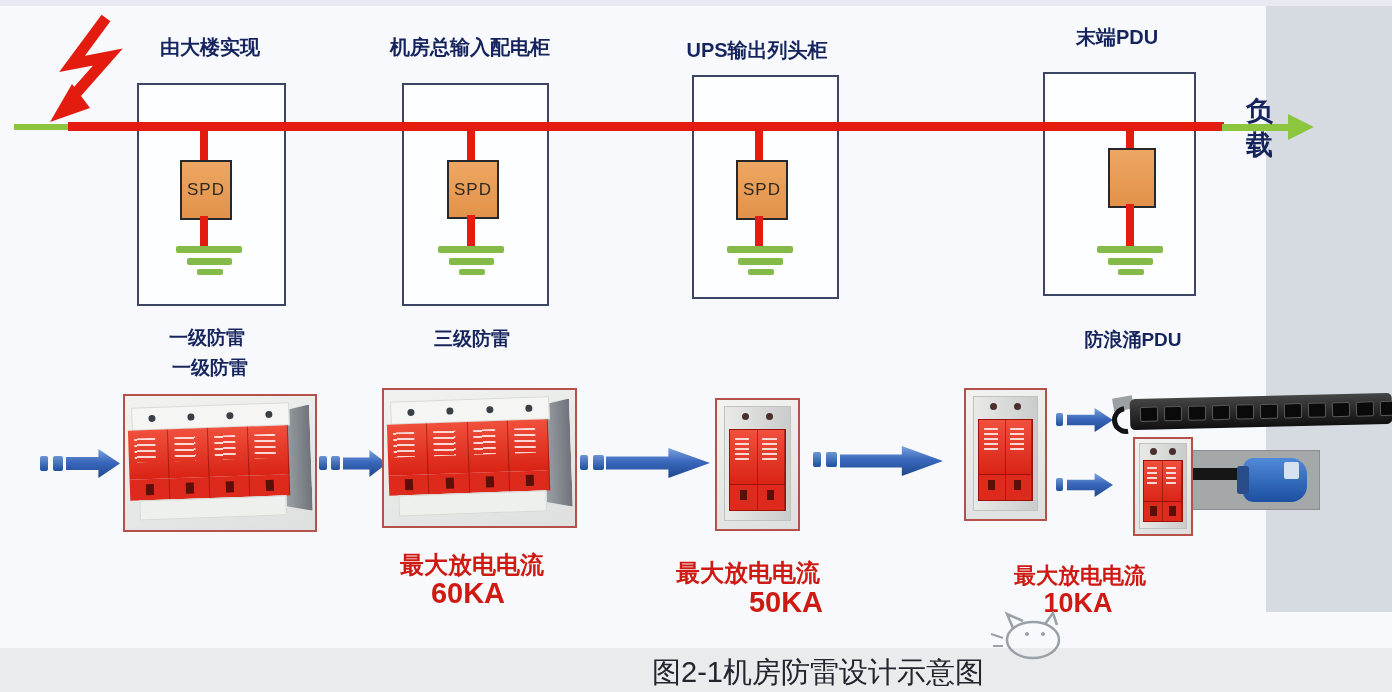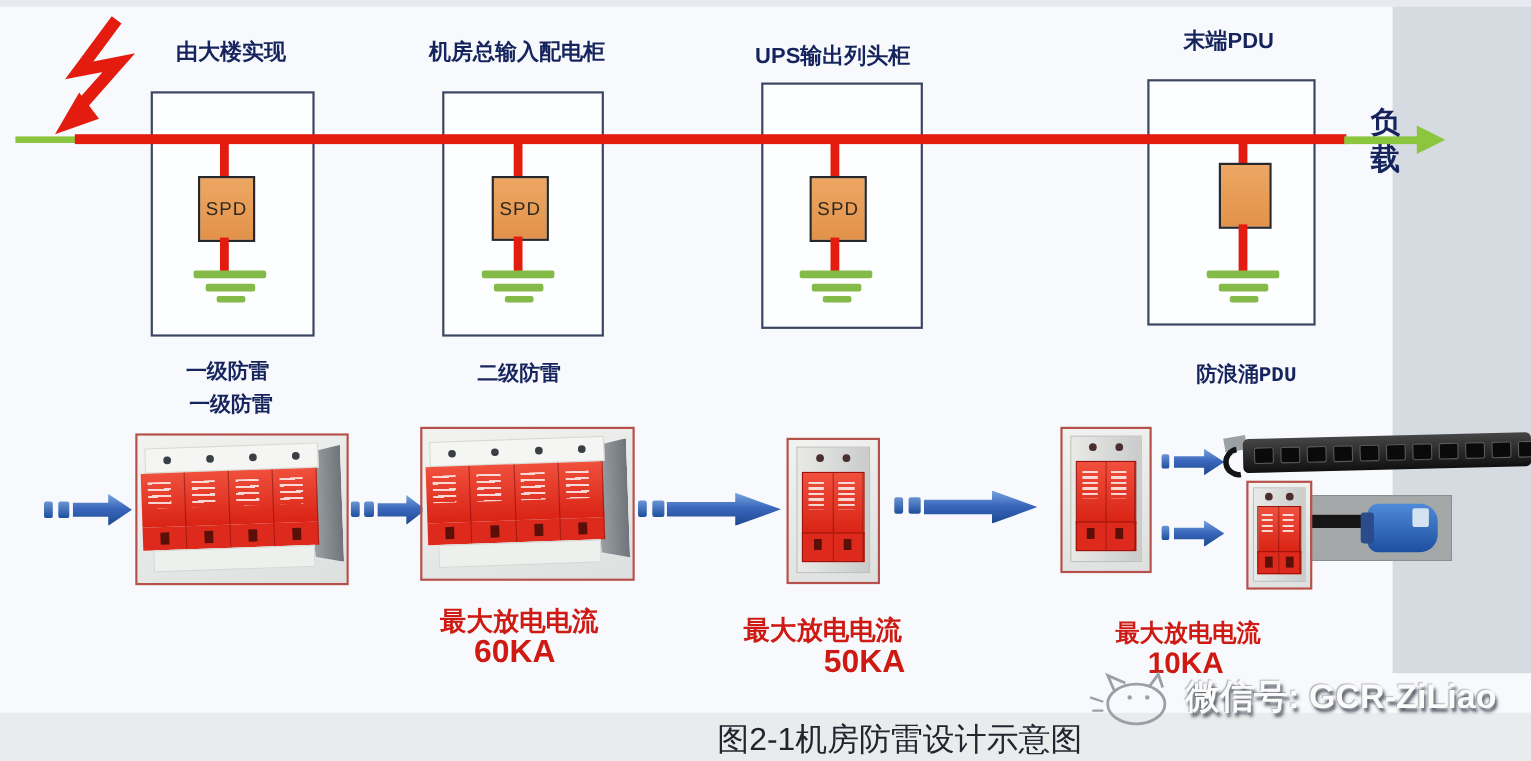--- a/index.html
+++ b/index.html
@@ -135,22 +135,22 @@
     <div class="abs gbar" style="left:1118px;top:269px;width:26px;height:6px;"></div>
   </div>
 
   <div class="abs lbl" style="left:210px;top:34px;">由大楼实现</div>
   <div class="abs lbl" style="left:470px;top:34px;font-family:Liberation Mono, monospace;">机房总输入配电柜</div>
   <div class="abs lbl" style="left:757px;top:37px;">UPS输出列头柜</div>
   <div class="abs lbl" style="left:1117px;top:24px;">末端PDU</div>
 
   <div class="abs lvl" style="left:207px;top:325px;">一级防雷</div>
   <div class="abs lvl" style="left:210px;top:355px;">一级防雷</div>
-  <div class="abs lvl" style="left:472px;top:326px;">二级防雷</div>
-  <div class="abs lvl" style="left:1133px;top:327px;font-family:Liberation Mono, monospace;">防浪涌PDU</div>
+  <div class="abs lvl" style="left:472px;top:326px;">三级防雷</div>
+  <div class="abs lvl" style="left:1133px;top:327px;">防浪涌PDU</div>
 
   <div class="abs bdash" style="left:40px;top:456px;width:8px;height:15px;"></div>
   <div class="abs bdash" style="left:53px;top:456px;width:10px;height:15px;"></div>
   <div class="abs barrow" style="left:66px;top:449px;width:54px;height:29px;"></div>
 
   <div class="abs bdash" style="left:319px;top:456px;width:8px;height:14px;"></div>
   <div class="abs bdash" style="left:331px;top:456px;width:9px;height:14px;"></div>
   <div class="abs barrow" style="left:343px;top:450px;width:44px;height:27px;"></div>
 
   <div class="abs bdash" style="left:580px;top:455px;width:8px;height:15px;"></div>
@@ -302,15 +302,14 @@
   <div class="abs caption" style="left:818px;top:653px;">图2-1机房防雷设计示意图</div>
 
   <svg class="abs" style="left:985px;top:608px;z-index:10;" width="86" height="54" viewBox="0 0 86 54">
     <ellipse cx="48" cy="32" rx="26" ry="18" fill="none" stroke="#9aa0a8" stroke-width="2.5"></ellipse>
     <path d="M28,20 L22,6 L38,13" fill="none" stroke="#9aa0a8" stroke-width="2.5"></path>
     <path d="M60,16 L68,5 L72,17" fill="none" stroke="#9aa0a8" stroke-width="2.5"></path>
     <path d="M6,26 L18,30 M8,38 L18,38" fill="none" stroke="#9aa0a8" stroke-width="2"></path>
     <circle cx="42" cy="26" r="2" fill="#9aa0a8"></circle>
       <circle cx="58" cy="26" r="2" fill="#9aa0a8"></circle>
   </svg>
-  <div class="abs wm-text" style="left:1078px;top:613px;z-index:10;">微信号: GCR-ZiLiao</div>
 
 </div>
 
 </body></html>

